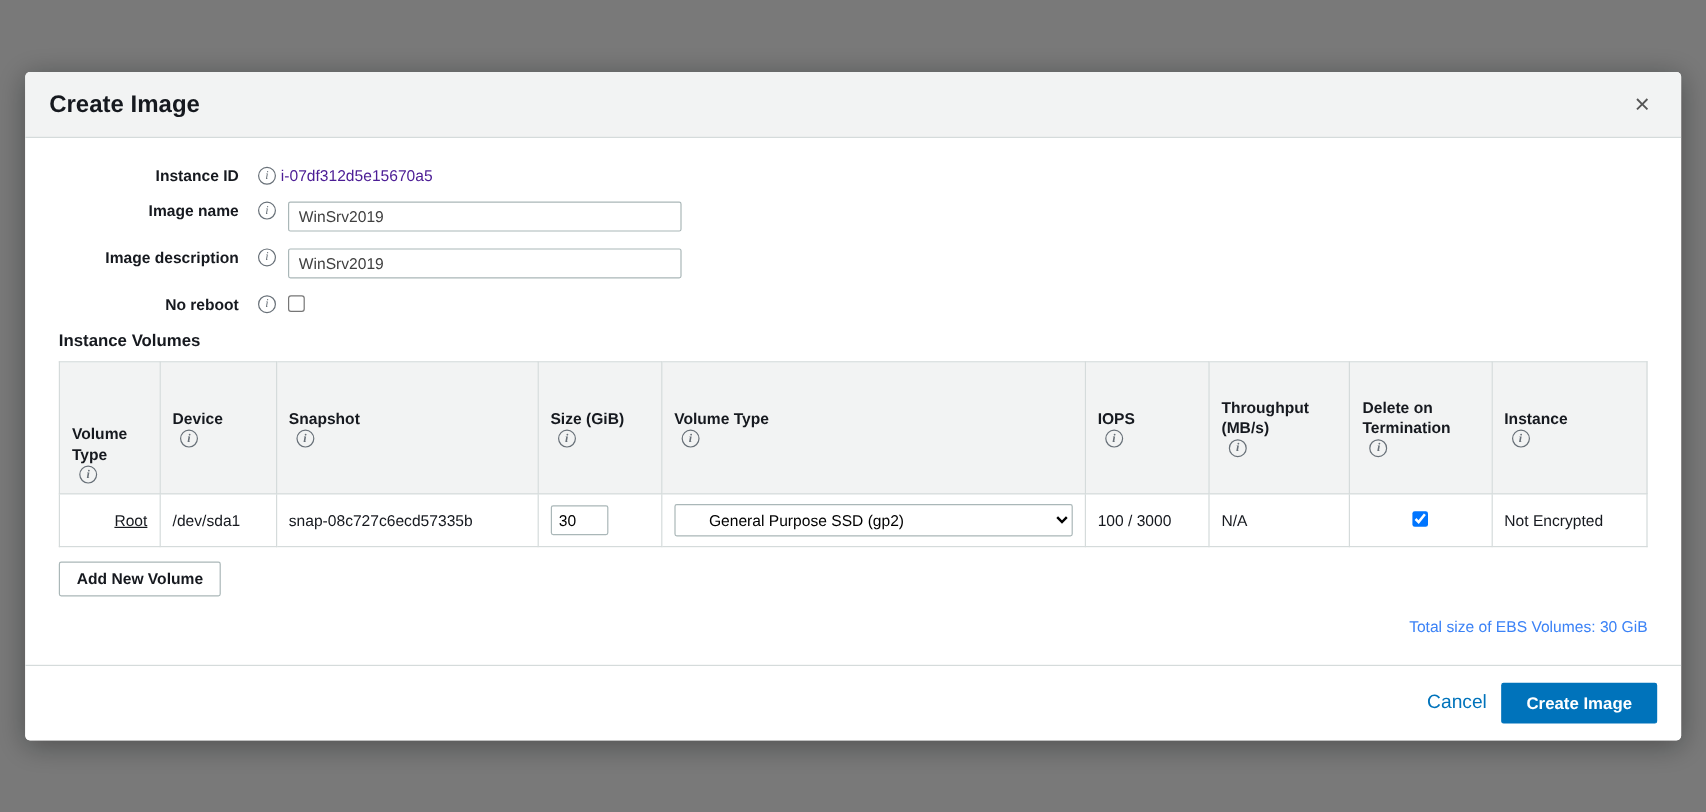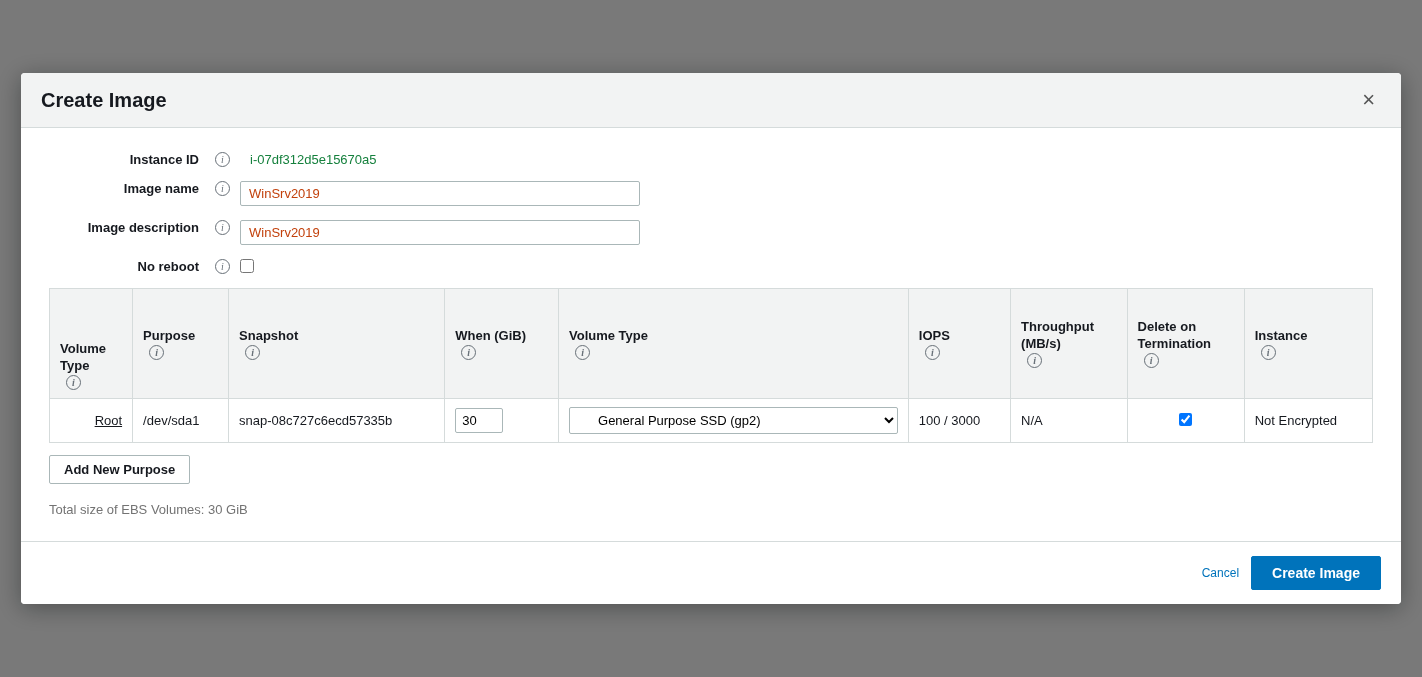--- a/index.html
+++ b/index.html
@@ -77,31 +77,31 @@
       border: 1px solid #687078;
       color: #687078;
       font-size: 10px;
       font-style: italic;
       font-family: Georgia, serif;
       margin-left: 6px;
       cursor: default;
       flex-shrink: 0;
     }
     .form-value {
-      color: #15803d;
-      margin-left: 20px;
+      color: #4c1d95;
+      margin-left: 4px;
     }
     .text-input {
       border: 1px solid #aab7b8;
       border-radius: 2px;
       padding: 4px 8px;
       font-size: 13px;
-      width: 400px;
+      width: 328px;
       margin-left: 10px;
-      color: #c2410c;
+      color: #404040;
       outline: none;
     }
     .checkbox-input {
       width: 14px;
       height: 14px;
       margin-left: 10px;
       cursor: pointer;
     }
     .section-title {
       font-size: 14px;
@@ -167,38 +167,39 @@
       border-radius: 2px;
       padding: 6px 14px;
       font-size: 13px;
       font-weight: 700;
       color: #16191f;
       cursor: pointer;
     }
     .footer-info {
       margin-top: 16px;
       margin-bottom: 4px;
-      color: #737373;
+      color: #3b82f6;
       font-size: 13px;
       line-height: 1.6;
+      text-align: right;
     }
     .modal-footer {
       display: flex;
       justify-content: flex-end;
       align-items: center;
       padding: 14px 20px;
       border-top: 1px solid #d5dbdb;
       background: #fff;
       gap: 12px;
     }
     .cancel-btn {
       background: none;
       border: none;
       color: #0073bb;
-      font-size: 12px;
+      font-size: 16px;
       font-weight: 400;
       cursor: pointer;
       text-decoration: none;
     }
     .create-btn {
       background: #0073bb;
       border: 1px solid #0073bb;
       border-radius: 2px;
       color: #fff;
       font-size: 14px;
@@ -245,47 +246,48 @@
       </div>
 
       
       <div class="form-row">
         <label class="form-label">No reboot</label>
         <span class="info-icon">i</span>
         <input type="checkbox" class="checkbox-input" style="">
       </div>
 
       
+      <div class="section-title">Instance Volumes</div>
 
       
       <table class="volumes-table">
         <thead>
           <tr>
             <th>
               <div class="col-header-inner">
                 <span class="th-top">Volume</span>
                 <span>Type</span>
                 <span class="info-icon">i</span>
               </div>
             </th>
             <th>
               <div class="col-header-inner">
-                <span>Purpose</span>
+                <span>Device</span>
                 <span class="info-icon">i</span>
               </div>
             </th>
             <th>
               <div class="col-header-inner">
                 <span>Snapshot</span>
                 <span class="info-icon">i</span>
               </div>
             </th>
             <th>
               <div class="col-header-inner">
-                <span>When (GiB)</span>
+                <span>Size (GiB)</span>
                 <span class="info-icon">i</span>
               </div>
             </th>
             <th>
               <div class="col-header-inner">
                 <span>Volume Type</span>
                 <span class="info-icon">i</span>
               </div>
             </th>
             <th>
@@ -340,21 +342,21 @@
             <td class="checkbox-cell">
               <input type="checkbox" checked="" style="">
             </td>
             <td>Not Encrypted</td>
           </tr>
         </tbody>
       </table>
 
       
       <button class="add-volume-btn">
-        <span>Add New Purpose</span>
+        <span>Add New Volume</span>
       </button>
 
       
       <div class="footer-info">
         <div>Total size of EBS Volumes: 30 GiB</div>
       </div>
 
     </div>
 
     <div class="modal-footer">

